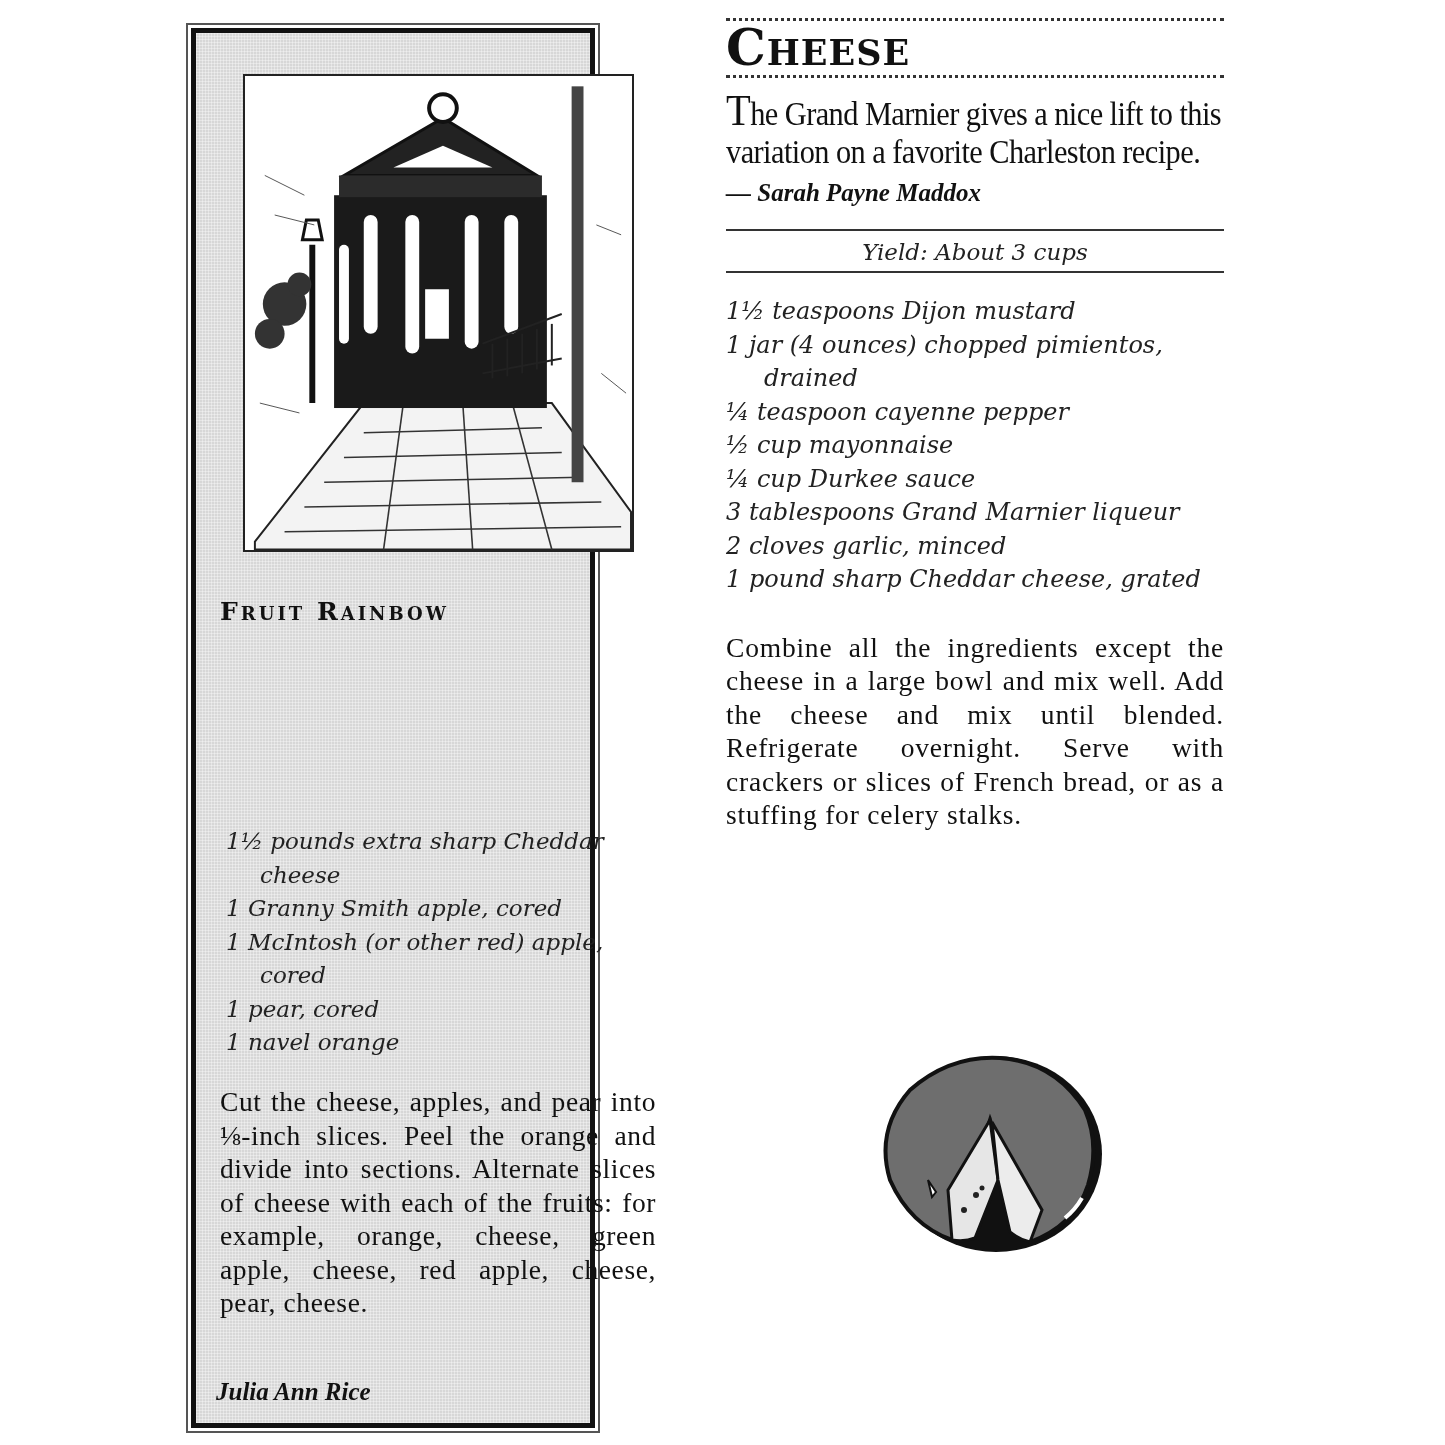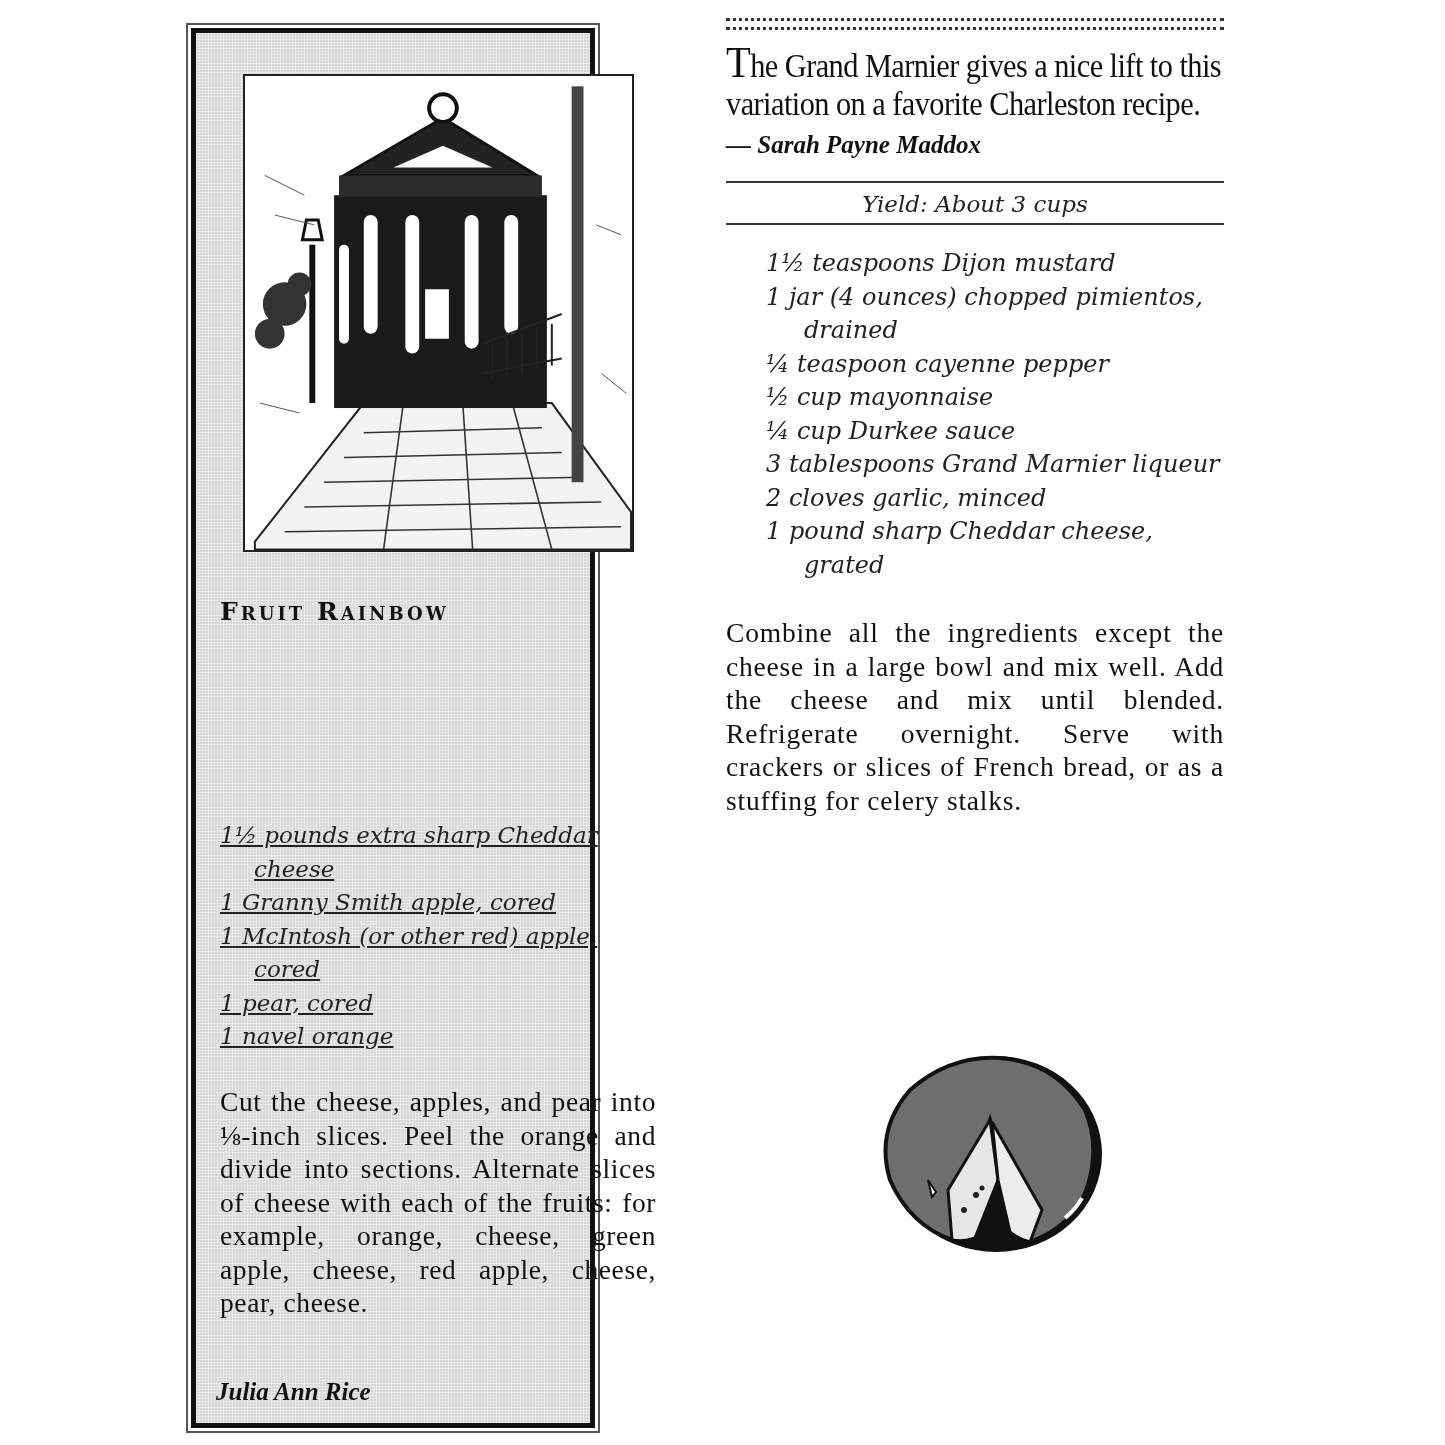--- a/index.html
+++ b/index.html
@@ -34,24 +34,23 @@
     font-size: 25px; letter-spacing: 3px; font-variant: small-caps;
     margin: 0;
   }
   .sb-text {
     position: absolute; left: 24px; width: 436px;
     font-family: "Liberation Serif", serif; font-size: 27.5px; line-height: 33.5px;
     text-align: justify; letter-spacing: 0.6px; margin: 0;
   }
   .sb-intro { top: 618px; }
   .sb-ingredients {
-    position: absolute; left: 24px; top: 786px; width: 436px; margin: 0; padding: 0; list-style: none;
+    position: absolute; left: 24px; top: 786px; width: 436px; margin: 6px; padding: 0; list-style: none;
     font-family: "DejaVu Serif", serif; font-style: italic; font-size: 23px; line-height: 33.5px;
     color: #222;
-    text-decoration: underline;
   }
   .sb-ingredients li { padding-left: 34px; text-indent: -34px; }
   .sb-method { top: 1052px; }
   .sb-credit {
     position: absolute; left: 20px; top: 1345px; margin: 0;
     font-family: "Liberation Serif", serif; font-weight: bold; font-style: italic; font-size: 25px;
   }
 
   
   .right-col { position: absolute; left: 726px; top: 18px; width: 498px; }
@@ -73,21 +72,21 @@
   }
   .yield-block { margin-top: 22px; border-top: 2px solid #333; border-bottom: 2px solid #333; padding: 8px 0 6px 0; }
   .yield {
     font-family: "DejaVu Serif", serif; font-style: italic; font-size: 23px; text-align: center; margin: 0;
     color: #222;
   }
   .ingredients {
     list-style: none; margin: 22px 0 0 0; padding: 0;
     font-family: "DejaVu Serif", serif; font-style: italic; font-size: 24px; line-height: 33.5px; color: #222;
   }
-  .ingredients li { padding-left: 38px; text-indent: -38px; margin-left: 40px; }
+  .ingredients li { padding-left: 38px; text-indent: -38px; }
   .method {
     font-family: "Liberation Serif", serif; font-size: 27.5px; line-height: 33.5px; text-align: justify;
     letter-spacing: 0.8px; margin: 34px 0 0 0;
   }
   .cheese-illus { position: absolute; left: 870px; top: 1050px; width: 240px; height: 210px; }
 </style>
 </head>
 <body>
 
 <div class="sidebar-outer">
@@ -165,20 +164,21 @@
       <li>1 navel orange</li>
     </ul>
     <p class="sb-text sb-method">Cut the cheese, apples, and pear into ⅛-inch slices. Peel the orange and divide into sections. Alternate slices of cheese with each of the fruits: for example, orange, cheese, green apple, cheese, red apple, cheese, pear, cheese.</p>
     <p class="sb-credit">Julia Ann Rice</p>
   </div>
 </div>
 
 <div class="right-col">
   <div class="dotted-rule"></div>
   <h1 class="main-title">
+    <span>Cheese</span>
   </h1>
   <div class="dotted-rule"></div>
   <p class="intro"><span class="drop">T</span><span>he Grand Marnier gives a nice lift to this variation on a favorite Charleston recipe.</span></p>
   <p class="attribution">— Sarah Payne Maddox</p>
   <div class="yield-block">
     <p class="yield">Yield: About 3 cups</p>
   </div>
   <ul class="ingredients">
     <li>1½ teaspoons Dijon mustard</li>
     <li>1 jar (4 ounces) chopped pimientos, drained</li>

